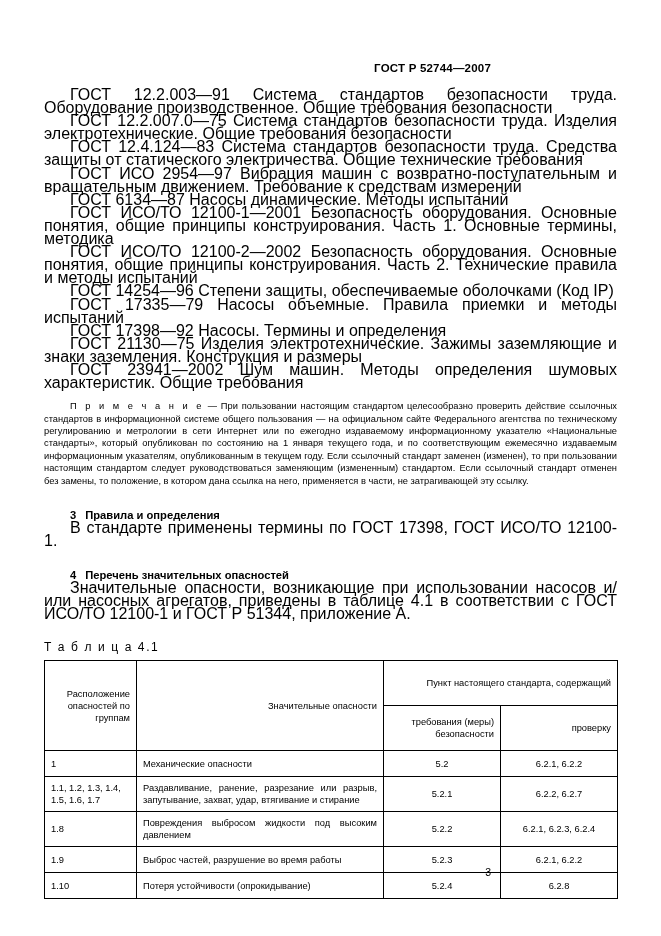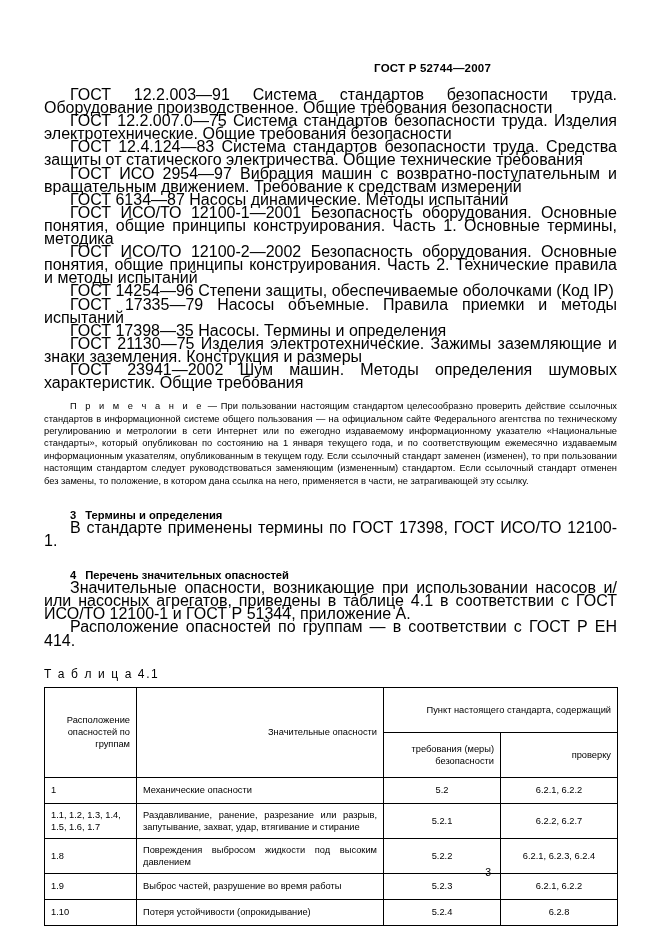--- a/index.html
+++ b/index.html
@@ -114,32 +114,31 @@
 
     <p class="para">ГОСТ 12.2.003—91  Система стандартов безопасности труда. Оборудование производственное. Общие требования безопасности</p>
     <p class="para">ГОСТ 12.2.007.0—75  Система стандартов безопасности труда. Изделия электротехнические. Общие требования безопасности</p>
     <p class="para">ГОСТ 12.4.124—83  Система стандартов безопасности труда. Средства защиты от статического электричества. Общие технические требования</p>
     <p class="para">ГОСТ ИСО 2954—97  Вибрация машин с возвратно-поступательным и вращательным движением. Требование к средствам измерений</p>
     <p class="para">ГОСТ 6134—87  Насосы динамические. Методы испытаний</p>
     <p class="para">ГОСТ ИСО/ТО 12100-1—2001  Безопасность оборудования. Основные понятия, общие принципы конструирования. Часть 1.  Основные термины, методика</p>
     <p class="para">ГОСТ ИСО/ТО 12100-2—2002  Безопасность оборудования. Основные понятия, общие принципы конструирования. Часть 2.  Технические правила и методы испытаний</p>
     <p class="para">ГОСТ 14254—96  Степени защиты, обеспечиваемые оболочками (Код IP)</p>
     <p class="para">ГОСТ 17335—79  Насосы объемные. Правила приемки и методы испытаний</p>
-    <p class="para">ГОСТ 17398—35  Насосы. Термины и определения</p>
+    <p class="para">ГОСТ 17398—92  Насосы. Термины и определения</p>
     <p class="para">ГОСТ 21130—75  Изделия электротехнические. Зажимы заземляющие и знаки заземления. Конструкция и размеры</p>
     <p class="para">ГОСТ 23941—2002  Шум машин. Методы определения шумовых характеристик. Общие требования</p>
 
     <p class="note"><span class="spaced">П р и м е ч а н и е</span><span> — При пользовании настоящим стандартом целесообразно проверить действие ссылочных стандартов в информационной системе общего пользования — на официальном сайте Федерального агентства по техническому регулированию и метрологии в сети Интернет или по ежегодно издаваемому информационному указателю «Национальные стандарты», который опубликован по состоянию на 1 января текущего года, и по соответствующим ежемесячно издаваемым информационным указателям, опубликованным в текущем году. Если ссылочный стандарт заменен (изменен), то при пользовании настоящим стандартом следует руководствоваться заменяющим (измененным) стандартом. Если ссылочный стандарт отменен без замены, то положение, в котором дана ссылка на него, применяется в части, не затрагивающей эту ссылку.</span></p>
 
-    <h2 class="section"><span class="num">3</span><span>Термины и определения</span></h2>
+    <h2 class="section"><span class="num">3</span><span>Правила и определения</span></h2>
     <p class="para after-head">В стандарте применены термины по ГОСТ 17398, ГОСТ ИСО/ТО 12100-1.</p>
 
     <h2 class="section"><span class="num">4</span><span>Перечень значительных опасностей</span></h2>
     <p class="para after-head">Значительные опасности, возникающие при использовании насосов и/или насосных агрегатов, приведены в таблице 4.1 в соответствии с ГОСТ ИСО/ТО 12100-1 и ГОСТ Р 51344, приложение А.</p>
-    <p class="para">Расположение опасностей по группам — в соответствии с ГОСТ Р ЕН 414.</p>
 
     <div class="tbl-caption">Т а б л и ц а  4.1</div>
 
     <table class="hazards">
       <colgroup>
         <col class="col1">
         <col class="col2">
         <col class="col3">
         <col class="col4">
       </colgroup>

